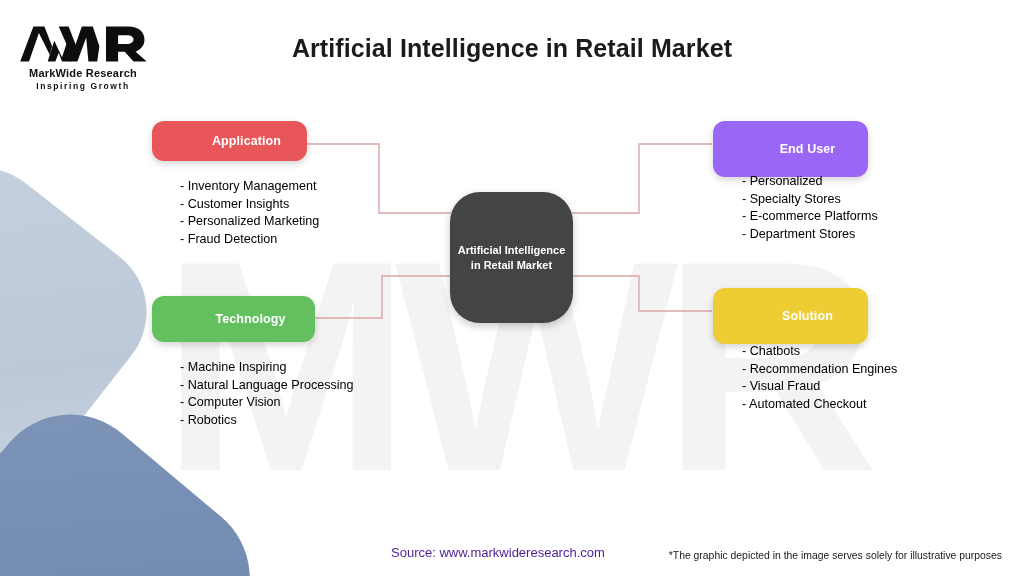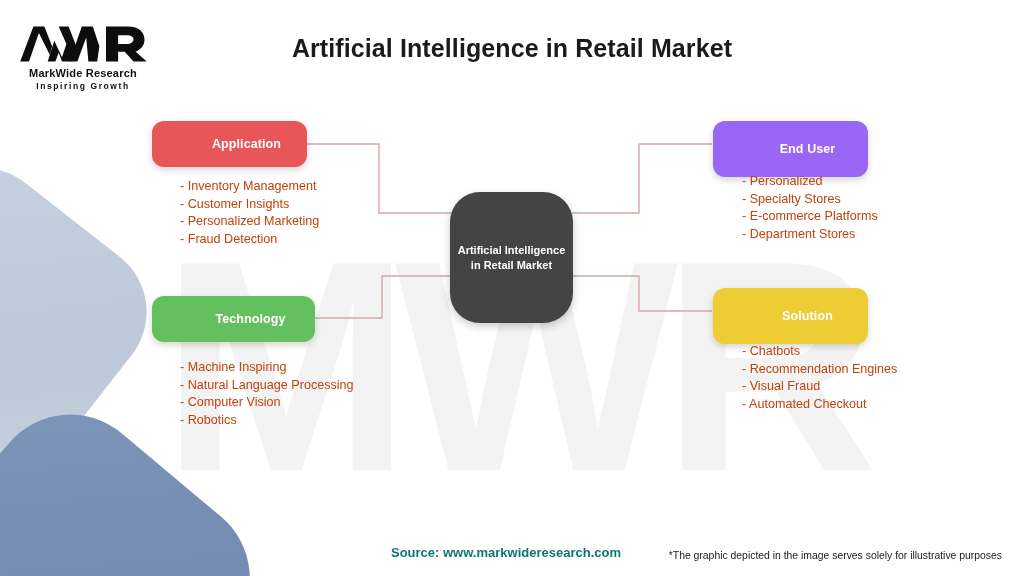--- a/index.html
+++ b/index.html
@@ -107,21 +107,21 @@
     display: flex;
     align-items: center;
     justify-content: center;
   }
   .node-label {
     color: #ffffff;
     font-size: 12.5px;
     font-weight: bold;
     letter-spacing: .1px;
   }
-  .node-app   { left:152px; top:121px; width:155px; height:46px; }
+  .node-app   { left:152px; top:121px; width:155px; height:40px; }
   .node-tech  { left:152px; top:296px; width:163px; height:46px; }
   .node-end   { left:713px; top:121px; width:155px; height:56px; }
   .node-sol   { left:713px; top:288px; width:155px; height:56px; }
 
   .node-app   .node-label,
   .node-tech  .node-label { transform: translateX(17px); }
   .node-end   .node-label,
   .node-sol   .node-label { transform: translateX(17px); }
 
   .center-node {
@@ -141,39 +141,39 @@
     color: #ffffff;
     font-size: 11px;
     font-weight: bold;
     line-height: 1.35;
     padding: 0 6px;
   }
 
   
   .items {
     position: absolute;
-    color: #c2410c;
+    color: #000000;
     font-size: 12.6px;
     line-height: 17.6px;
     white-space: nowrap;
   }
   .items-app  { left:180px; top:178px; }
   .items-tech { left:180px; top:359px; }
   .items-end  { left:742px; top:173px; }
   .items-sol  { left:742px; top:343px; }
   .item { display: block; }
 
   
   .source {
     position: absolute;
     left: 391px;
     top: 545px;
     font-size: 13px;
-    font-weight: bold;
-    color: #0f766e;
+    font-weight: normal;
+    color: #4c1d95;
   }
   .disclaimer {
     position: absolute;
     right: 22px;
     top: 550px;
     font-size: 10.4px;
     color: #1a1a1a;
   }
 </style>
 </head>

